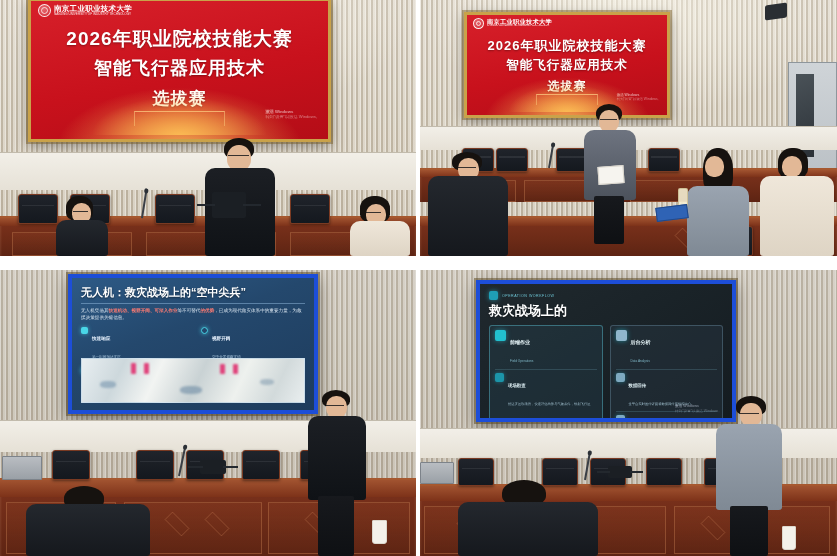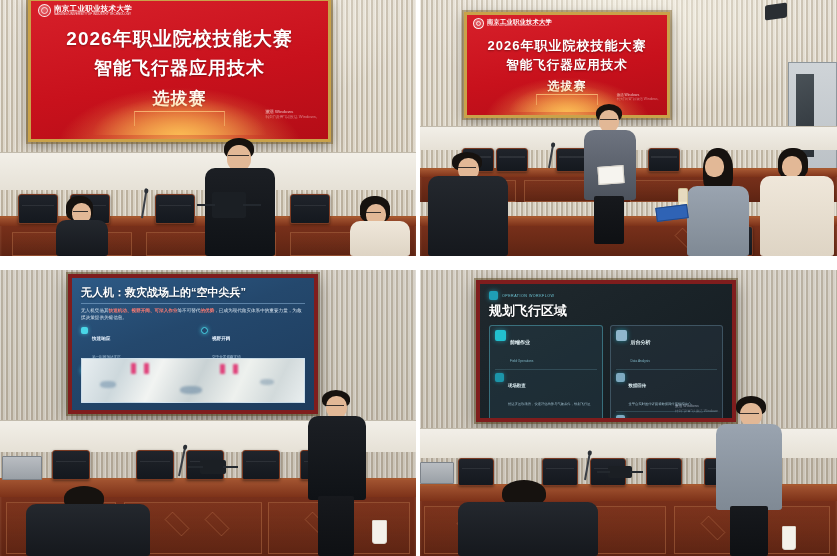--- a/index.html
+++ b/index.html
@@ -87,21 +87,21 @@
   .watermark {
     position:absolute; color:rgba(255,255,255,.55);
     line-height:1.25; text-align:left; white-space:nowrap;
   }
   .watermark .wm1 { font-weight:bold; }
   .watermark .wm2 { opacity:.8; transform:scaleY(.9); }
   .watermark.dark { color:rgba(200,210,225,.5); }
   
   .screen {
     position:absolute;
-    border:4px solid #7f1d1d;
+    border:4px solid #1d4ed8;
     box-shadow:0 0 0 2px rgba(90,70,30,.5), 0 6px 16px rgba(0,0,0,.4);
     overflow:hidden;
   }
   .slide-blue {
     position:absolute; inset:0;
     background:linear-gradient(160deg,#2d5a86 0%,#24486d 40%,#1d3b5c 100%);
     padding:7px 9px;
   }
   .slide-dark {
     position:absolute; inset:0;
@@ -521,21 +521,21 @@
 
   <div class="photo" style="left:420px; top:270px; width:417px; height:286px;">
     <div class="room dim"></div>
 
     <div class="screen" style="left:56px; top:10px; width:260px; height:142px;">
       <div class="slide-dark">
         <div class="chip-top">
           <span class="chip-sq"></span>
           <span class="chip-en" style="font-size:3.6px;">OPERATION WORKFLOW</span>
         </div>
-        <div class="slide-title" style="font-size:13px; margin-top:2px;">规划飞行区域</div>
+        <div class="slide-title" style="font-size:13px; margin-top:2px;">救灾战场上的</div>
 
         <div class="flow-cols">
 
           <div class="flow-col">
             <div class="flow-head">
               <span class="flow-badge"></span>
               <span>
                 <span class="flow-h-cn" style="font-size:5px;">前端作业</span><br>
                 <span class="flow-h-en" style="font-size:3.2px;">Field Operations</span>
               </span>

